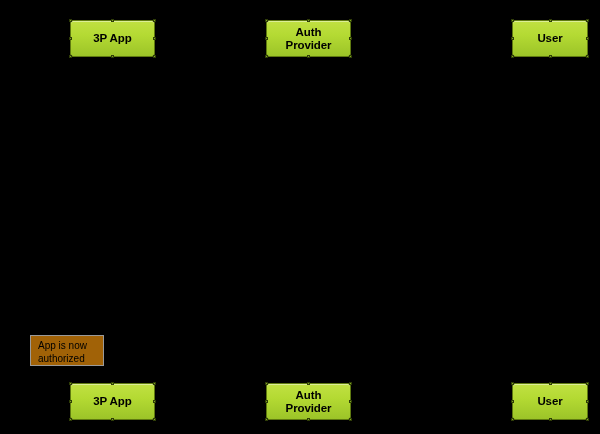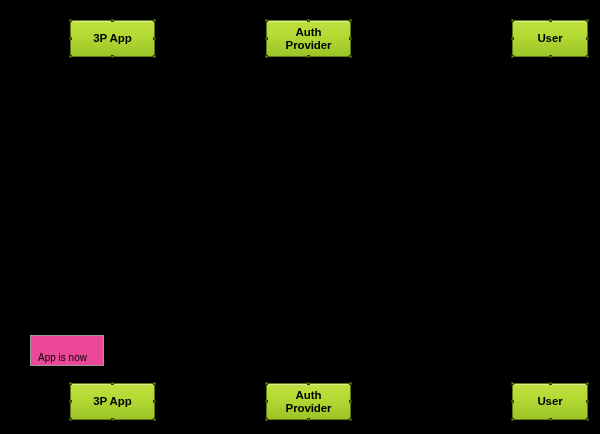--- a/index.html
+++ b/index.html
@@ -64,26 +64,26 @@
   .lifeline {
     position: absolute;
     width: 0;
     border-left: 1px dashed #000000;
   }
 
   
   .note {
     position: absolute;
     box-sizing: border-box;
-    background: #ec4899;
+    background: #a16207;
     border: 1px solid #9a9a9a;
     color: #000000;
     font-size: 10px;
     line-height: 12.5px;
-    padding: 16px 6px 4px 7px;
+    padding: 4px 6px 4px 7px;
     white-space: pre-line;
     user-select: none;
   }
 </style>
 </head>
 <body>
 
 <div id="canvas" style="width: 600px; height: 434px; background: rgb(0, 0, 0);">
 
   <div id="lifelines">

